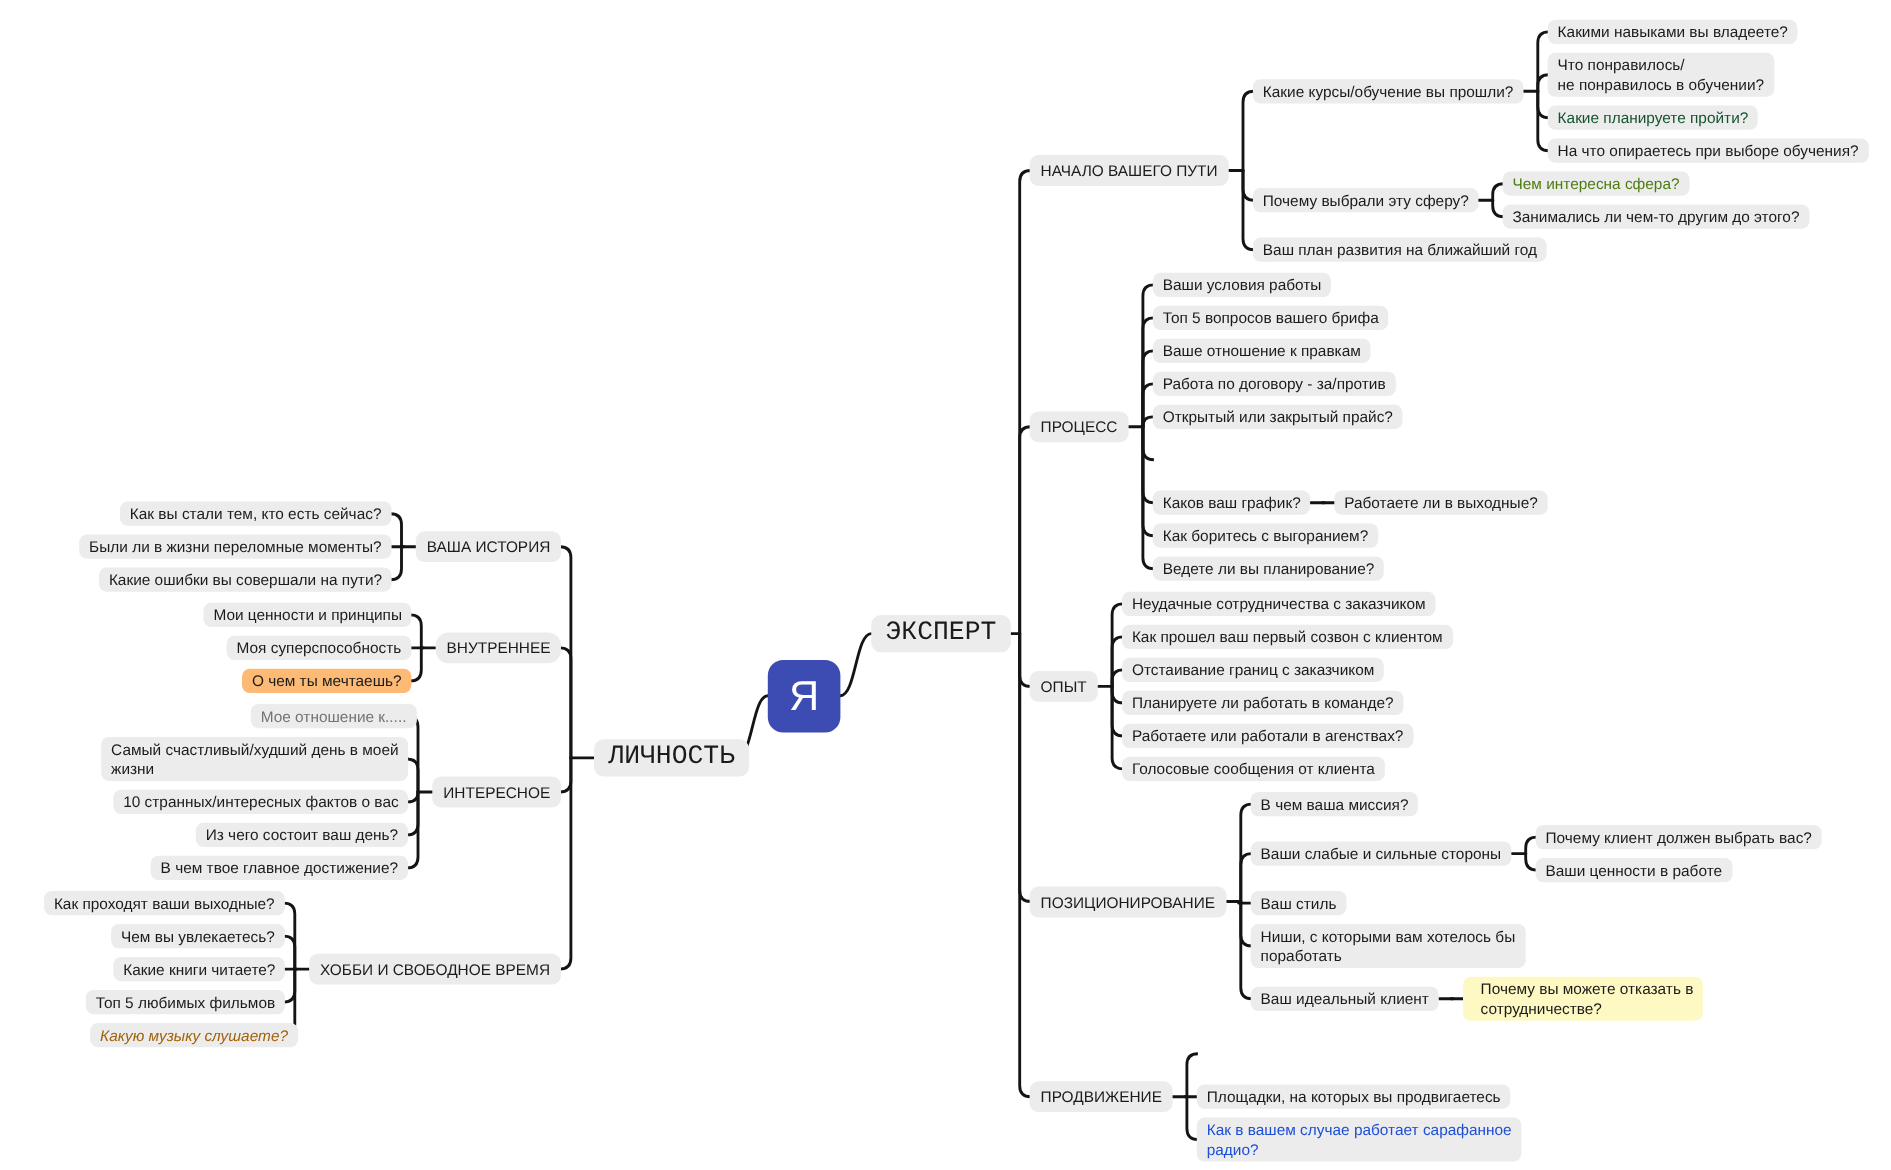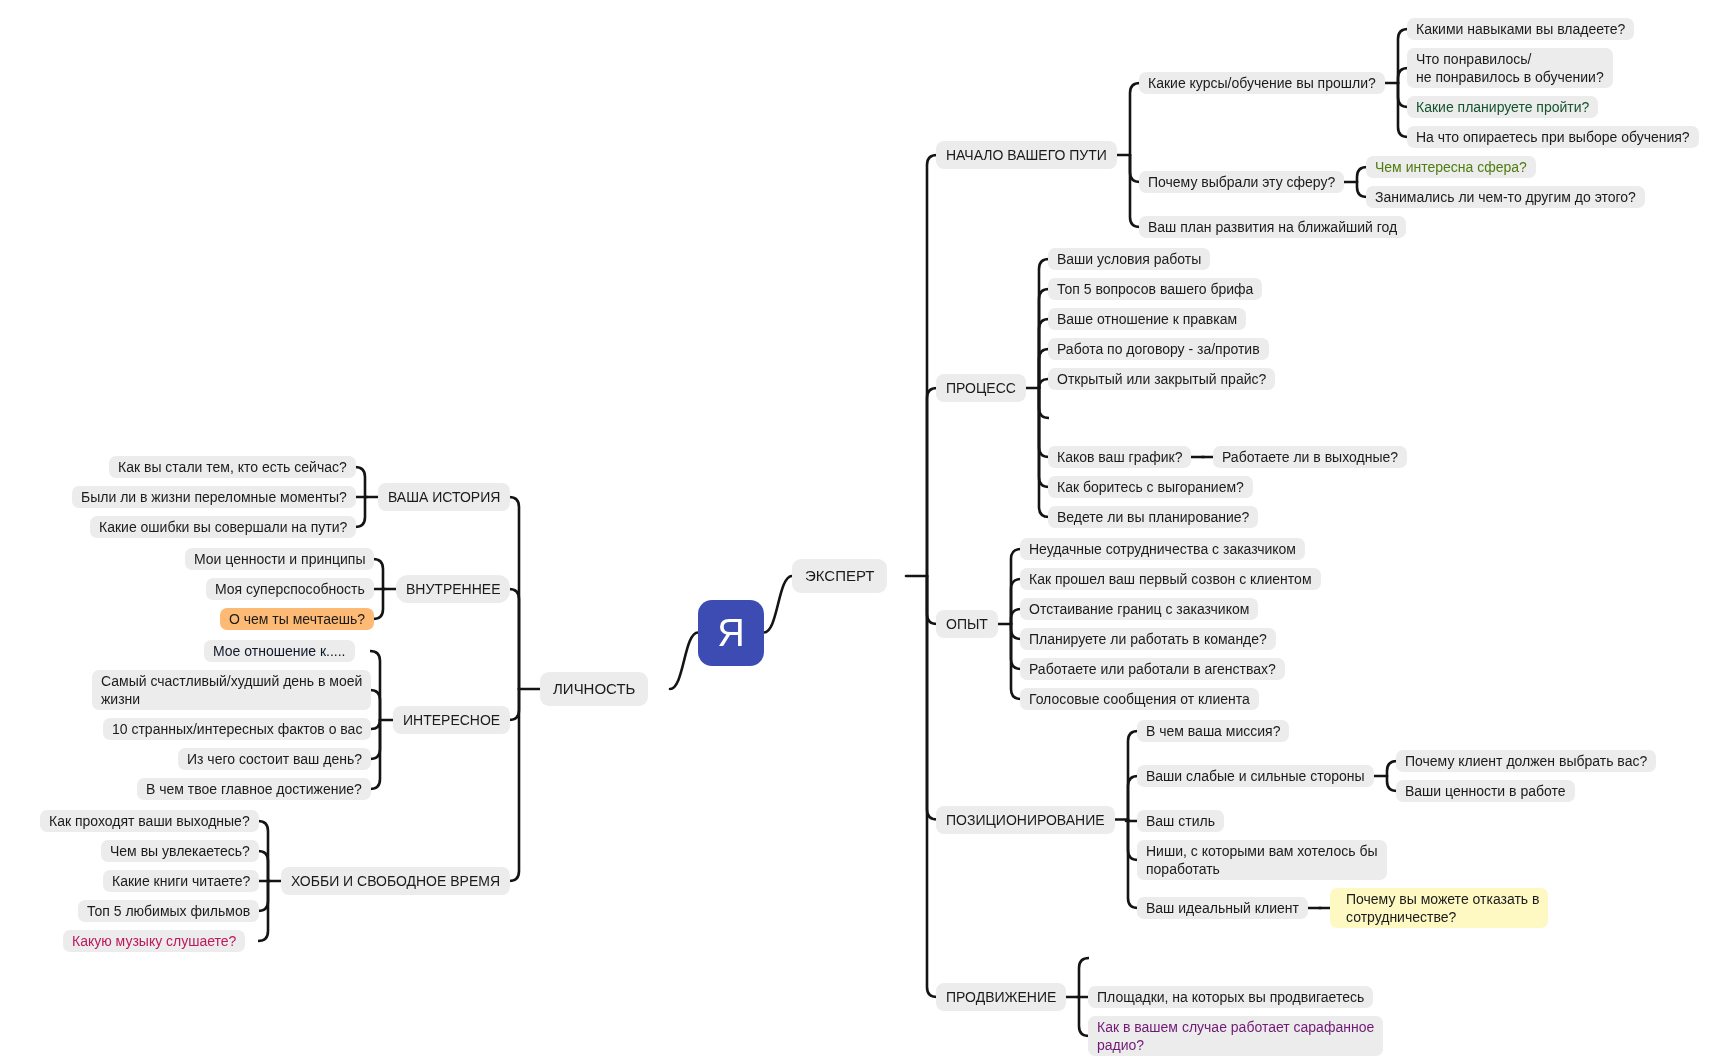--- a/index.html
+++ b/index.html
@@ -36,24 +36,25 @@
     box-sizing: border-box;
     cursor: default;
   }
   
   .node.d2 {
     padding: 5px 10px;
     border-radius: 8px;
   }
   
   .node.d1 {
-    font-size: 15px;
+    font-size: 24px;
     line-height: 24px;
     padding: 5px 13px;
     border-radius: 9px;
+    font-family: Liberation Mono, monospace;
   }
   
   .node.d0 {
     background: #3d4cb2;
     color: #ffffff;
     font-size: 38px;
     line-height: 66px;
     min-width: 66px;
     height: 66px;
     padding: 0 10px;
@@ -183,37 +184,37 @@
     <div class="node d3" style="background: rgb(236, 236, 236); color: rgb(27, 27, 27); left: 1396px; top: 750px;">Почему клиент должен выбрать вас?</div>
     <div class="node d3" style="background: rgb(236, 236, 236); color: rgb(27, 27, 27); left: 1396px; top: 780px;">Ваши ценности в работе</div>
     <div class="node d3" style="background: rgb(236, 236, 236); color: rgb(27, 27, 27); left: 1137px; top: 810px;">Ваш стиль</div>
     <div class="node d3" style="background: rgb(236, 236, 236); color: rgb(27, 27, 27); left: 1137px; top: 840px;">Ниши, с которыми вам хотелось бы
 поработать</div>
     <div class="node d3" style="background: rgb(236, 236, 236); color: rgb(27, 27, 27); left: 1137px; top: 897px;">Ваш идеальный клиент</div>
     <div class="node d3" style="background: #fef9c3; color: rgb(27, 27, 27); left: 1330px; top: 888px; padding-left: 16px;">Почему вы можете отказать в
 сотрудничестве?</div>
     <div class="node d2" style="background: rgb(236, 236, 236); color: rgb(27, 27, 27); left: 936px; top: 983px;">ПРОДВИЖЕНИЕ</div>
     <div class="node d3" style="background: rgb(236, 236, 236); color: rgb(27, 27, 27); left: 1088px; top: 986px;">Площадки, на которых вы продвигаетесь</div>
-    <div class="node d3" style="background: rgb(236, 236, 236); color: #701a75; left: 1088px; top: 1016px;">Как в вашем случае работает сарафанное
+    <div class="node d3" style="background: rgb(236, 236, 236); color: #1d4ed8; left: 1088px; top: 1016px;">Как в вашем случае работает сарафанное
 радио?</div>
     <div class="node d1" style="background: rgb(236, 236, 236); color: rgb(27, 27, 27); left: 540px; top: 672px;">ЛИЧНОСТЬ</div>
     <div class="node d2" style="background: rgb(236, 236, 236); color: rgb(27, 27, 27); left: 378px; top: 483px;">ВАША ИСТОРИЯ</div>
     <div class="node d3" style="background: rgb(236, 236, 236); color: rgb(27, 27, 27); left: 109px; top: 456px;">Как вы стали тем, кто есть сейчас?</div>
     <div class="node d3" style="background: rgb(236, 236, 236); color: rgb(27, 27, 27); left: 72px; top: 486px;">Были ли в жизни переломные моменты?</div>
     <div class="node d3" style="background: rgb(236, 236, 236); color: rgb(27, 27, 27); left: 90px; top: 516px;">Какие ошибки вы совершали на пути?</div>
     <div class="node d2" style="background: rgb(236, 236, 236); color: rgb(27, 27, 27); left: 396px; top: 575px; border-radius: 12px;">ВНУТРЕННЕЕ</div>
     <div class="node d3" style="background: rgb(236, 236, 236); color: rgb(27, 27, 27); left: 185px; top: 548px;">Мои ценности и принципы</div>
     <div class="node d3" style="background: rgb(236, 236, 236); color: rgb(27, 27, 27); left: 206px; top: 578px;">Моя суперспособность</div>
     <div class="node d3" style="background: #fdba74; color: rgb(27, 27, 27); left: 220px; top: 608px; text-align: right;">О чем ты мечтаешь?</div>
     <div class="node d2" style="background: rgb(236, 236, 236); color: rgb(27, 27, 27); left: 393px; top: 706px;">ИНТЕРЕСНОЕ</div>
-    <div class="node d3" style="background: rgb(236, 236, 236); color: #0f172a; left: 204px; top: 640px;">Мое отношение к.....</div>
+    <div class="node d3" style="background: rgb(236, 236, 236); color: #737373; left: 228px; top: 640px;">Мое отношение к.....</div>
     <div class="node d3" style="background: rgb(236, 236, 236); color: rgb(27, 27, 27); left: 92px; top: 670px;">Самый счастливый/худший день в моей
 жизни</div>
     <div class="node d3" style="background: rgb(236, 236, 236); color: rgb(27, 27, 27); left: 103px; top: 718px;">10 странных/интересных фактов о вас</div>
     <div class="node d3" style="background: rgb(236, 236, 236); color: rgb(27, 27, 27); left: 178px; top: 748px;">Из чего состоит ваш день?</div>
     <div class="node d3" style="background: rgb(236, 236, 236); color: rgb(27, 27, 27); left: 137px; top: 778px;">В чем твое главное достижение?</div>
     <div class="node d2" style="background: rgb(236, 236, 236); color: rgb(27, 27, 27); left: 281px; top: 867px;">ХОББИ И СВОБОДНОЕ ВРЕМЯ</div>
     <div class="node d3" style="background: rgb(236, 236, 236); color: rgb(27, 27, 27); left: 40px; top: 810px;">Как проходят ваши выходные?</div>
     <div class="node d3" style="background: rgb(236, 236, 236); color: rgb(27, 27, 27); left: 101px; top: 840px;">Чем вы увлекаетесь?</div>
     <div class="node d3" style="background: rgb(236, 236, 236); color: rgb(27, 27, 27); left: 103px; top: 870px;">Какие книги читаете?</div>
     <div class="node d3" style="background: rgb(236, 236, 236); color: rgb(27, 27, 27); left: 78px; top: 900px;">Топ 5 любимых фильмов</div>
-    <div class="node d3" style="background: rgb(236, 236, 236); color: #be185d; left: 63px; top: 930px;">Какую музыку слушаете?</div>
+    <div class="node d3" style="background: rgb(236, 236, 236); color: #a16207; left: 82px; top: 930px; font-style: italic;">Какую музыку слушаете?</div>
   </div>
 
 </body></html>

